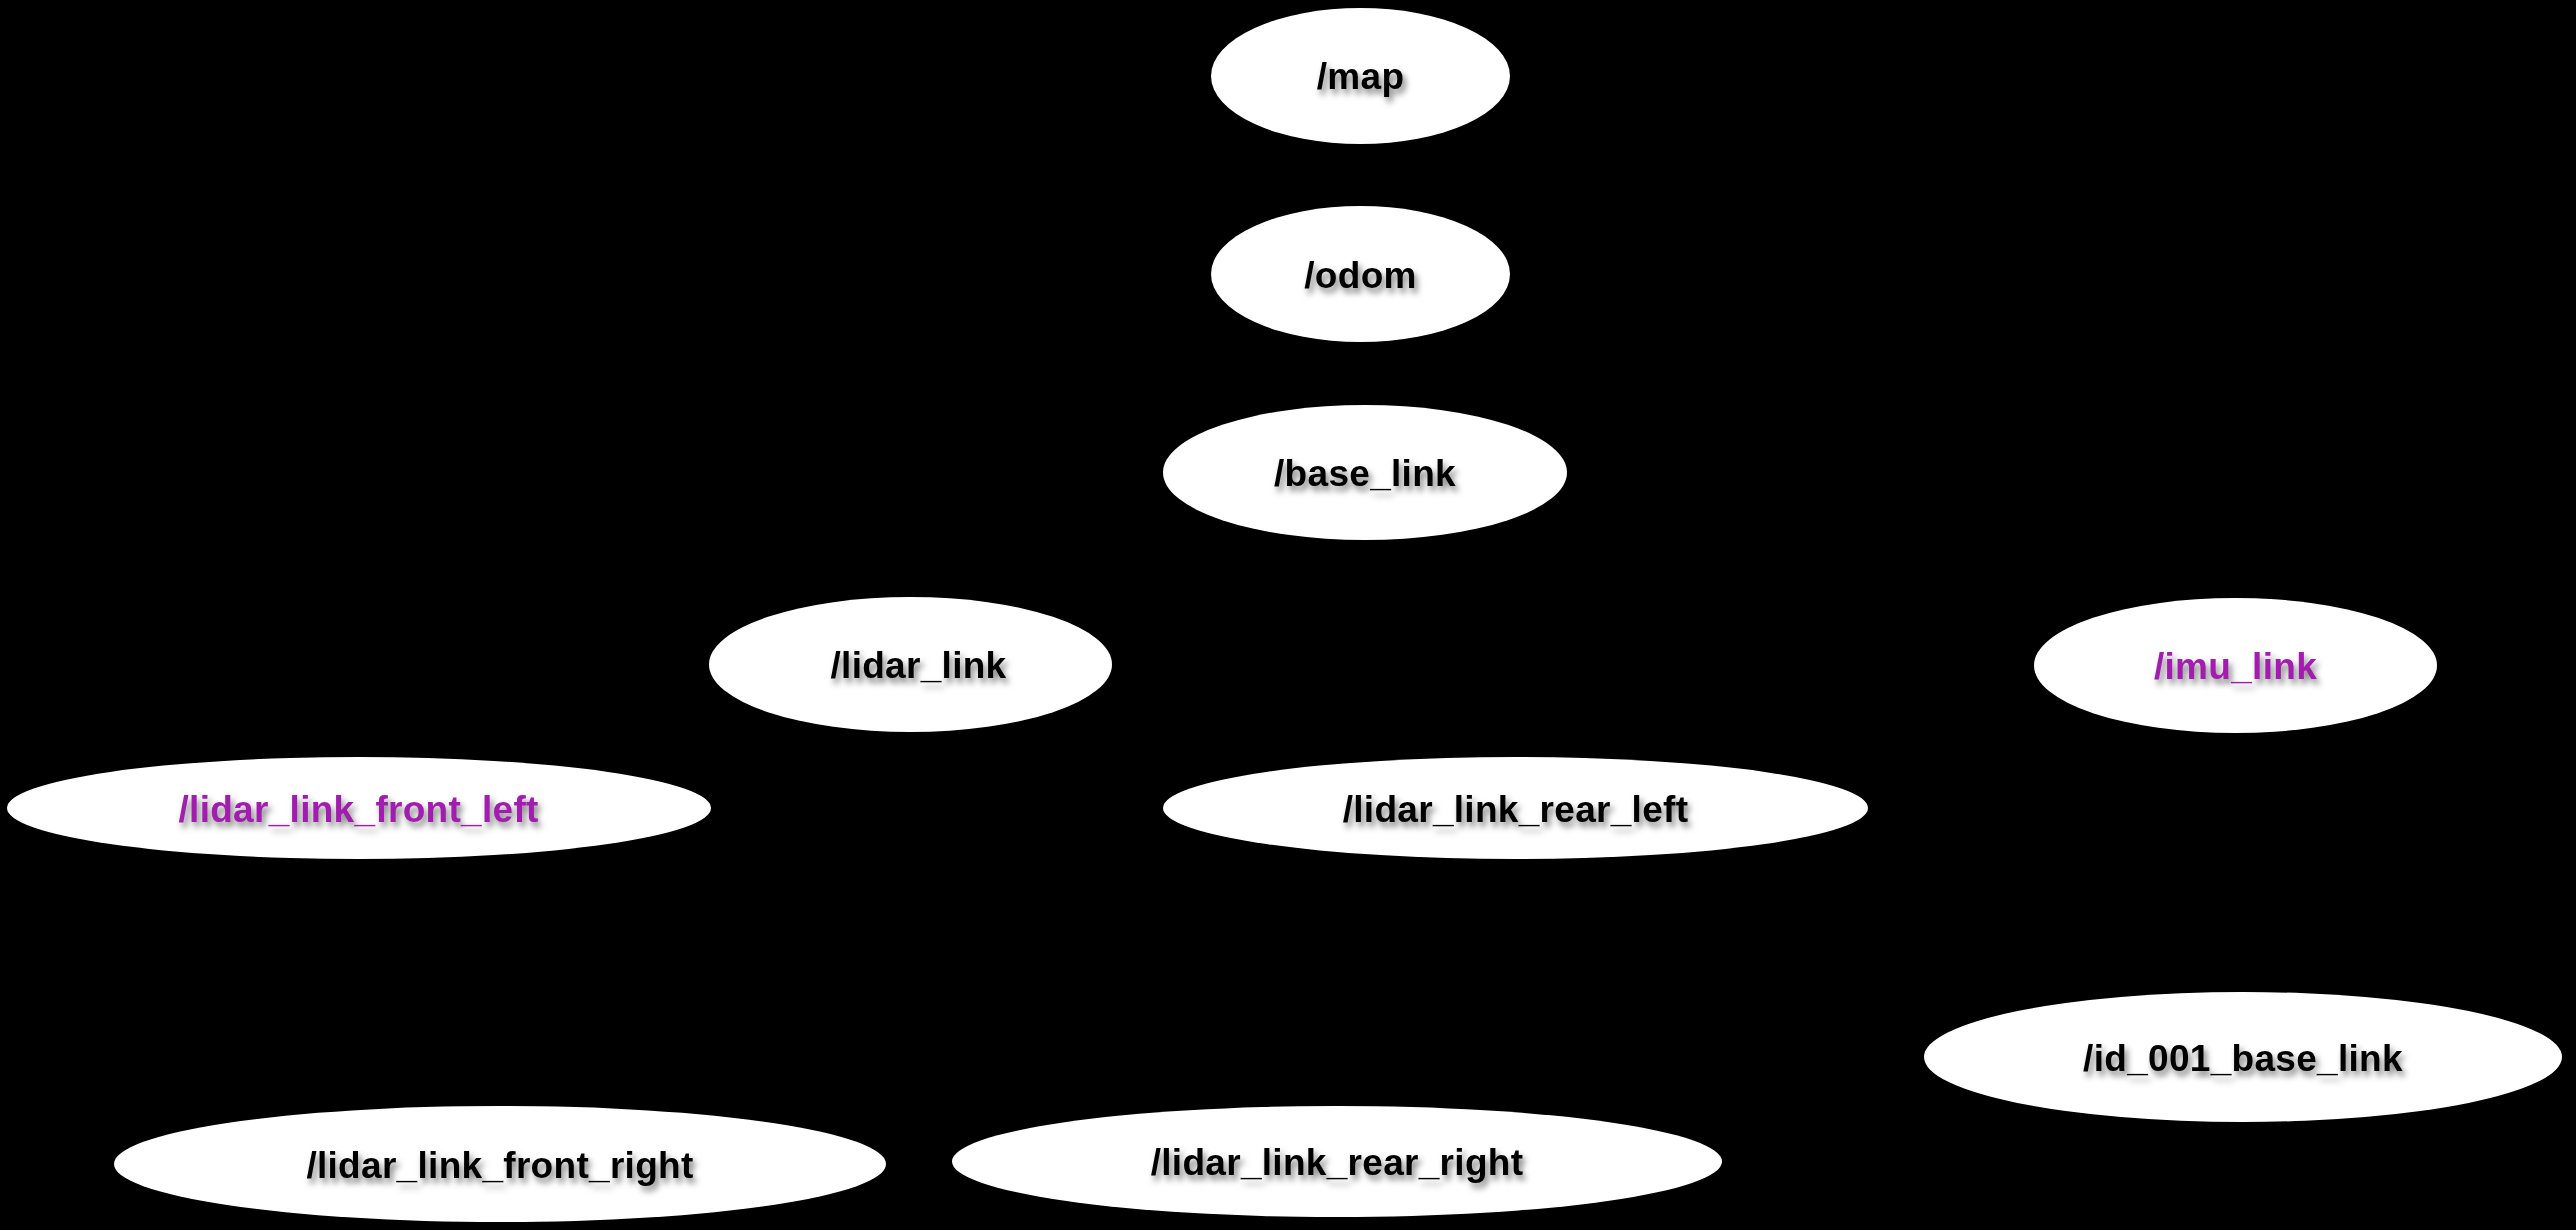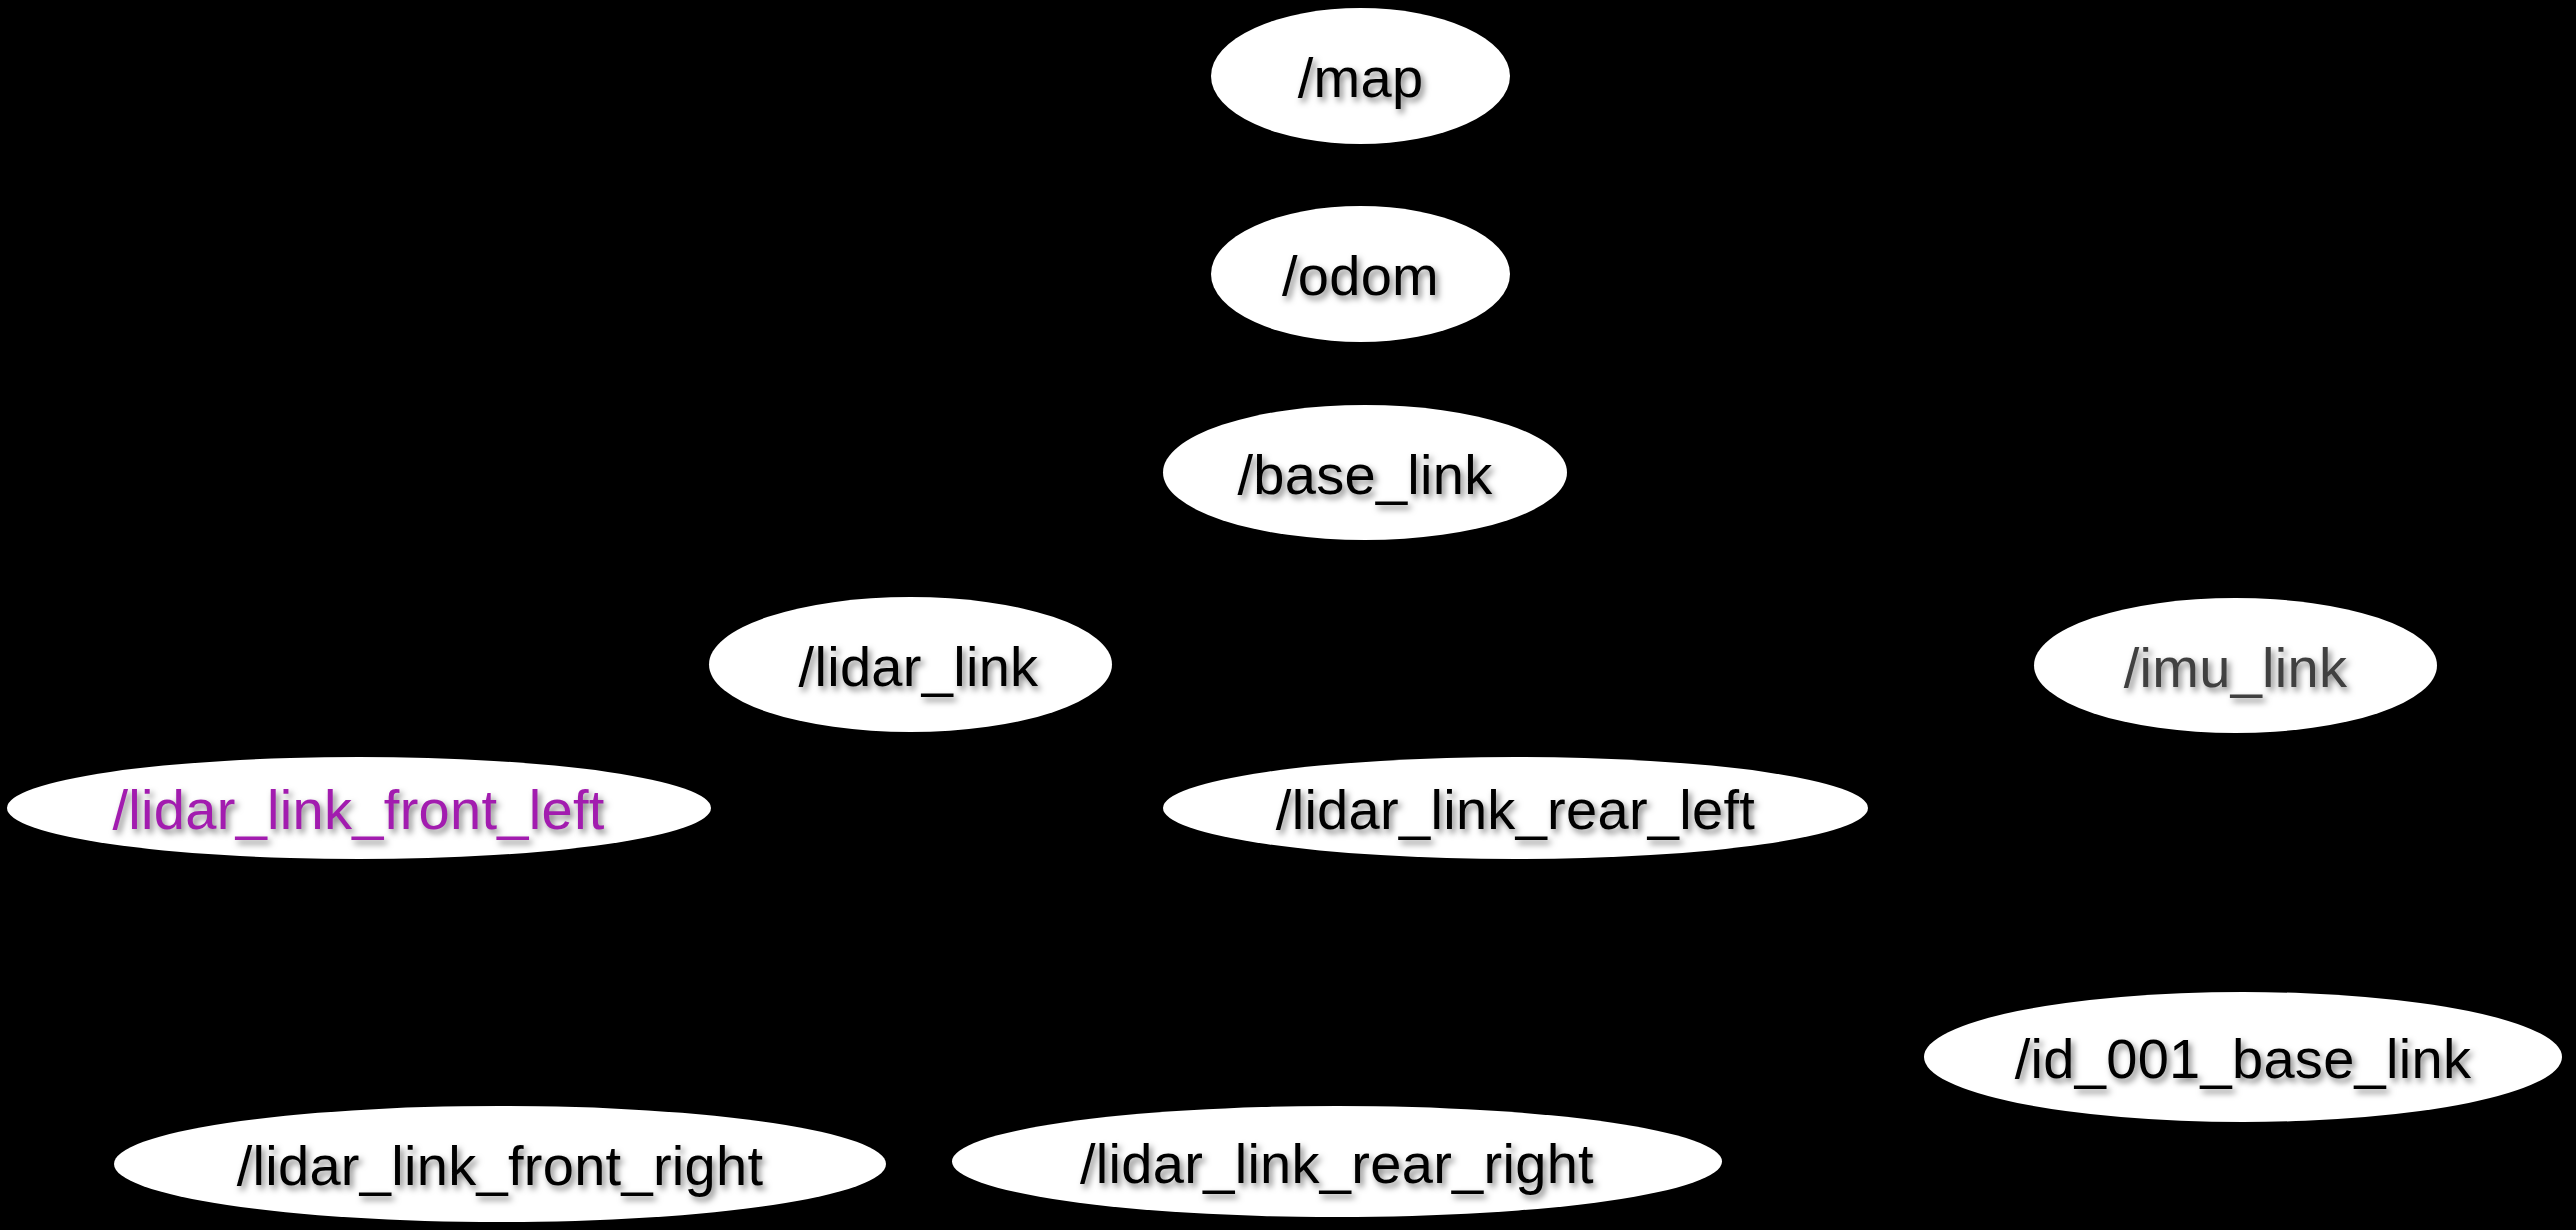--- a/index.html
+++ b/index.html
@@ -19,22 +19,22 @@
     position: absolute;
     background: #ffffff;
     border-radius: 50%;
     display: flex;
     align-items: center;
     justify-content: center;
     box-sizing: border-box;
   }
   .node-label {
     color: #000000;
-    font-weight: 400;
-    font-size: 56px;
+    font-weight: 700;
+    font-size: 37px;
     line-height: 1;
     white-space: nowrap;
     letter-spacing: 0.3px;
     transform: translateY(4%);
     text-shadow: 3px 4.2px 6px rgba(0, 0, 0, 0.50);
   }
 </style>
 </head>
 <body>
 
@@ -45,21 +45,21 @@
     <div class="node" style="left: 1211px; top: 206px; width: 299px; height: 136px; background: rgb(255, 255, 255);">
       <span class="node-label" style="color: rgb(0, 0, 0); text-align: center;">/odom</span>
     </div>
     <div class="node" style="left: 1163px; top: 405px; width: 404px; height: 135px; background: rgb(255, 255, 255);">
       <span class="node-label" style="color: rgb(0, 0, 0);">/base_link</span>
     </div>
     <div class="node" style="left: 709px; top: 597px; width: 403px; height: 135px; background: rgb(255, 255, 255);">
       <span class="node-label" style="color: rgb(0, 0, 0); margin-left: 16px;">/lidar_link</span>
     </div>
     <div class="node" style="left: 2034px; top: 598px; width: 403px; height: 135px; background: rgb(255, 255, 255);">
-      <span class="node-label" style="color: #404040;">/imu_link</span>
+      <span class="node-label" style="color: #a21caf;">/imu_link</span>
     </div>
     <div class="node" style="left: 6.6px; top: 757px; width: 704px; height: 102px; background: rgb(255, 255, 255);">
       <span class="node-label" style="color: #a21caf; text-align: right;">/lidar_link_front_left</span>
     </div>
     <div class="node" style="left: 1163px; top: 757px; width: 705px; height: 102px; background: rgb(255, 255, 255); text-align: right;">
       <span class="node-label" style="color: rgb(0, 0, 0);">/lidar_link_rear_left</span>
     </div>
     <div class="node" style="left: 1924px; top: 992px; width: 638px; height: 130px; background: rgb(255, 255, 255);">
       <span class="node-label" style="color: rgb(0, 0, 0);">/id_001_base_link</span>
     </div>

